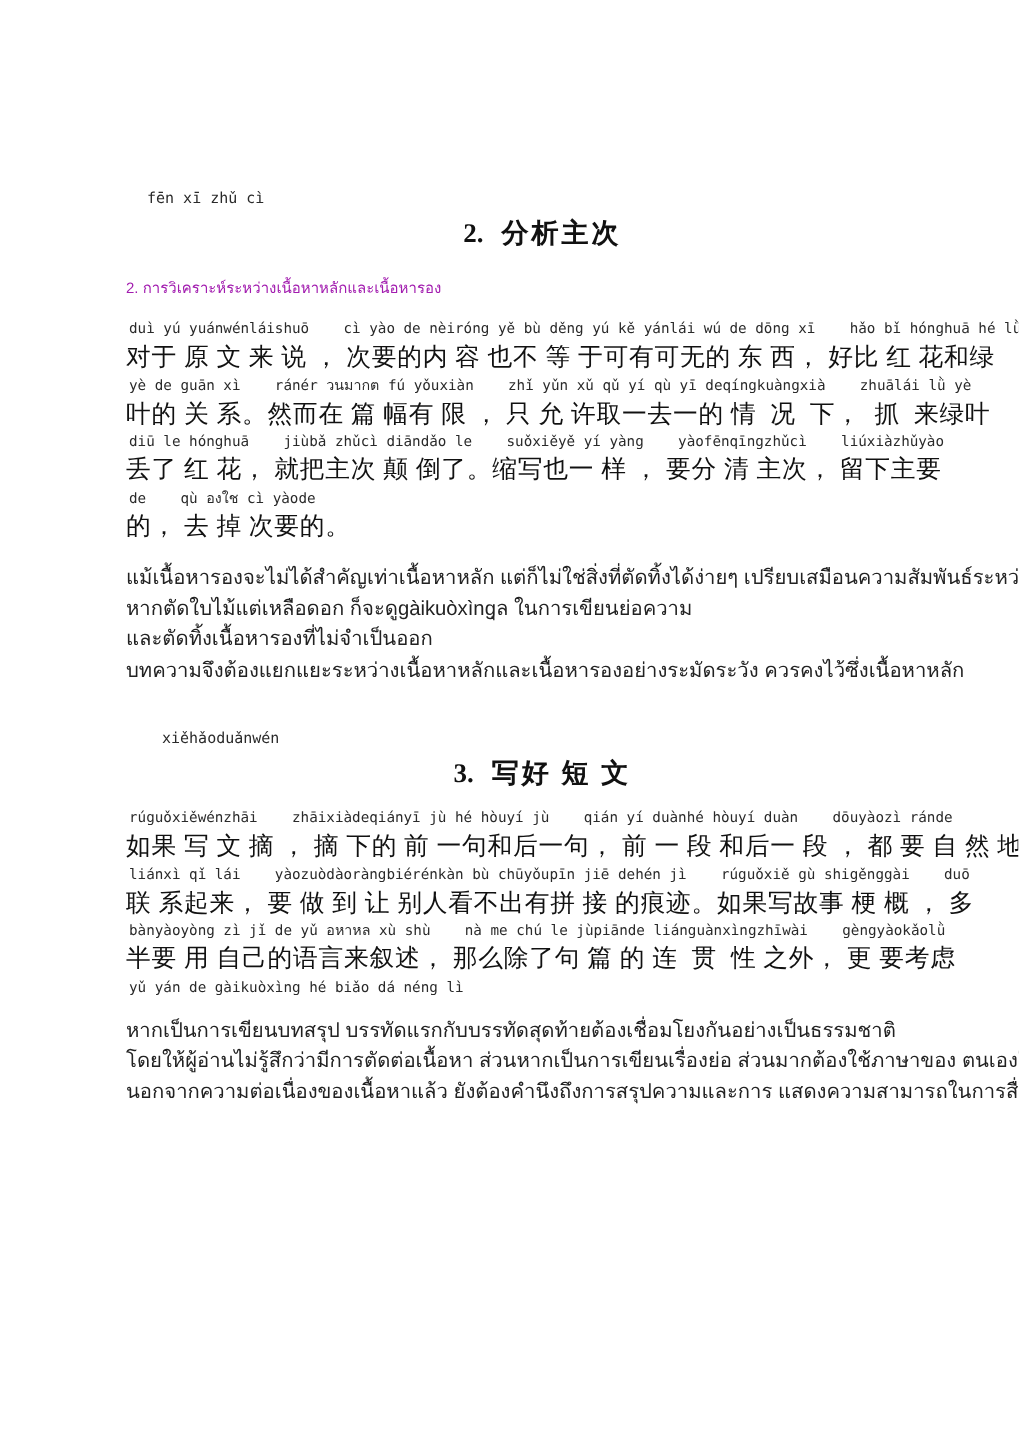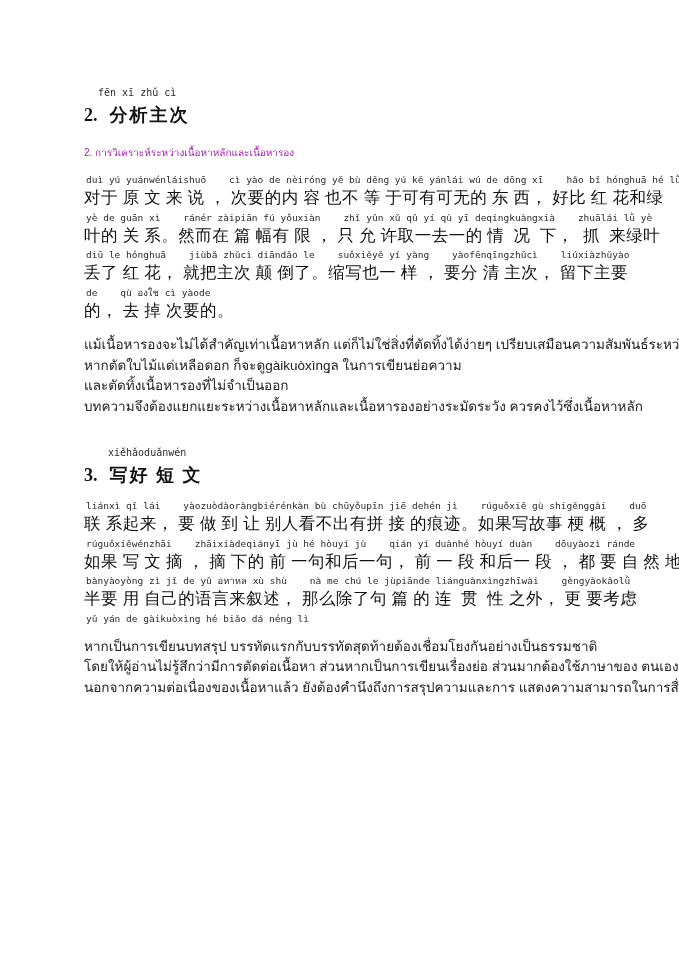--- a/index.html
+++ b/index.html
@@ -10,38 +10,40 @@
   .page {
     position: relative;
     width: 679px;
     height: 768px;
     background: #ffffff;
     overflow: hidden;
     font-family: "Liberation Sans", sans-serif;
     color: #1c1c1c;
     box-sizing: border-box;
     padding: 86px 40px 0 84px;
+    margin-top: 40px;
   }
   .h-pinyin {
     font-family: "DejaVu Sans Mono", monospace;
     font-size: 10px;
     line-height: 14px;
     color: #2a2a2a;
     white-space: pre;
   }
   .h-pinyin.s2 { margin-left: 14px; }
   .h-pinyin.s3 { margin-left: 24px; }
   .heading {
     font-family: "Liberation Serif", serif;
     font-size: 18px;
     font-weight: bold;
     line-height: 26px;
     margin-top: 2px;
     color: #111111;
     white-space: pre;
+    text-align: center;
   }
   .heading .h-num { letter-spacing: 0; margin-right: 12px; }
   .heading .h-title { letter-spacing: 2px; }
   .thai-subtitle {
     font-size: 10px;
     line-height: 18px;
     margin-top: 16px;
     color: #a21caf;
     white-space: nowrap;
   }
@@ -80,21 +82,21 @@
     <div class="h-pinyin s2">fēn xī zhǔ cì</div>
     <div class="heading"><span class="h-num">2.</span><span class="h-title">分析主次</span></div>
     <div class="thai-subtitle">2. การวิเคราะห์ระหว่างเนื้อหาหลักและเนื้อหารอง</div>
 
     <div class="cn-block">
       <div>
         <div class="pinyin-line">duì yú yuánwénláishuō    cì yào de nèiróng yě bù děng yú kě yánlái wú de dōng xī    hǎo bǐ hónghuā hé lǜ</div>
         <div class="hanzi-line">对于 原 文 来 说 ， 次要的内 容 也不 等 于可有可无的 东 西， 好比 红 花和绿</div>
       </div>
       <div>
-        <div class="pinyin-line">yè de guān xì    ránér zàipiān fú yǒuxiàn    zhǐ yǔn xǔ qǔ yí qù yī deqíngkuàngxià    zhuālái lǜ yè</div>
+        <div class="pinyin-line">yè de guān xì    ránér วนมากต fú yǒuxiàn    zhǐ yǔn xǔ qǔ yí qù yī deqíngkuàngxià    zhuālái lǜ yè</div>
         <div class="hanzi-line">叶的 关 系。然而在 篇 幅有 限 ， 只 允 许取一去一的 情  况  下，  抓  来绿叶</div>
       </div>
       <div>
         <div class="pinyin-line">diū le hónghuā    jiùbǎ zhǔcì diāndǎo le    suǒxiěyě yí yàng    yàofēnqīngzhǔcì    liúxiàzhǔyào</div>
         <div class="hanzi-line">丢了 红 花， 就把主次 颠 倒了。缩写也一 样 ， 要分 清 主次， 留下主要</div>
       </div>
       <div>
         <div class="pinyin-line">de    qù องใช cì yàode</div>
         <div class="hanzi-line">的， 去 掉 次要的。</div>
       </div>
@@ -109,26 +111,26 @@
   </section>
 
   <div class="section-gap"></div>
 
   <section>
     <div class="h-pinyin s3">xiěhǎoduǎnwén</div>
     <div class="heading"><span class="h-num">3.</span><span class="h-title">写好 短 文</span></div>
 
     <div class="cn-block">
       <div>
+        <div class="pinyin-line">rúguǒxiěwénzhāi    zhāixiàdeqiányī jù hé hòuyí jù    qián yí duànhé hòuyí duàn    dōuyàozì ránde</div>
+        <div class="hanzi-line">如果 写 文 摘 ， 摘 下的 前 一句和后一句， 前 一 段 和后一 段 ， 都 要 自 然 地</div>
+      </div>
+      <div>
         <div class="pinyin-line">liánxì qǐ lái    yàozuòdàoràngbiérénkàn bù chūyǒupīn jiē dehén jì    rúguǒxiě gù shigěnggài    duō</div>
         <div class="hanzi-line">联 系起来， 要 做 到 让 别人看不出有拼 接 的痕迹。如果写故事 梗 概 ， 多</div>
-      </div>
-      <div>
-        <div class="pinyin-line">rúguǒxiěwénzhāi    zhāixiàdeqiányī jù hé hòuyí jù    qián yí duànhé hòuyí duàn    dōuyàozì ránde</div>
-        <div class="hanzi-line">如果 写 文 摘 ， 摘 下的 前 一句和后一句， 前 一 段 和后一 段 ， 都 要 自 然 地</div>
       </div>
       <div>
         <div class="pinyin-line">bànyàoyòng zì jǐ de yǔ อหาหล xù shù    nà me chú le jùpiānde liánguànxìngzhīwài    gèngyàokǎolǜ</div>
         <div class="hanzi-line">半要 用 自己的语言来叙述， 那么除了句 篇 的 连  贯  性 之外， 更 要考虑</div>
       </div>
       <div>
         <div class="pinyin-line">yǔ yán de gàikuòxìng hé biǎo dá néng lì</div>
       </div>
     </div>
 

